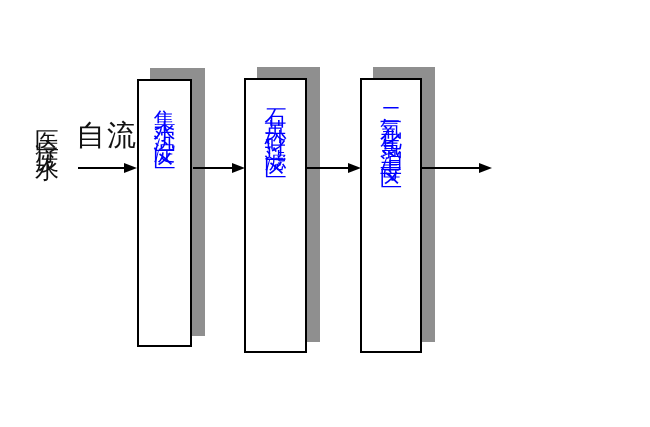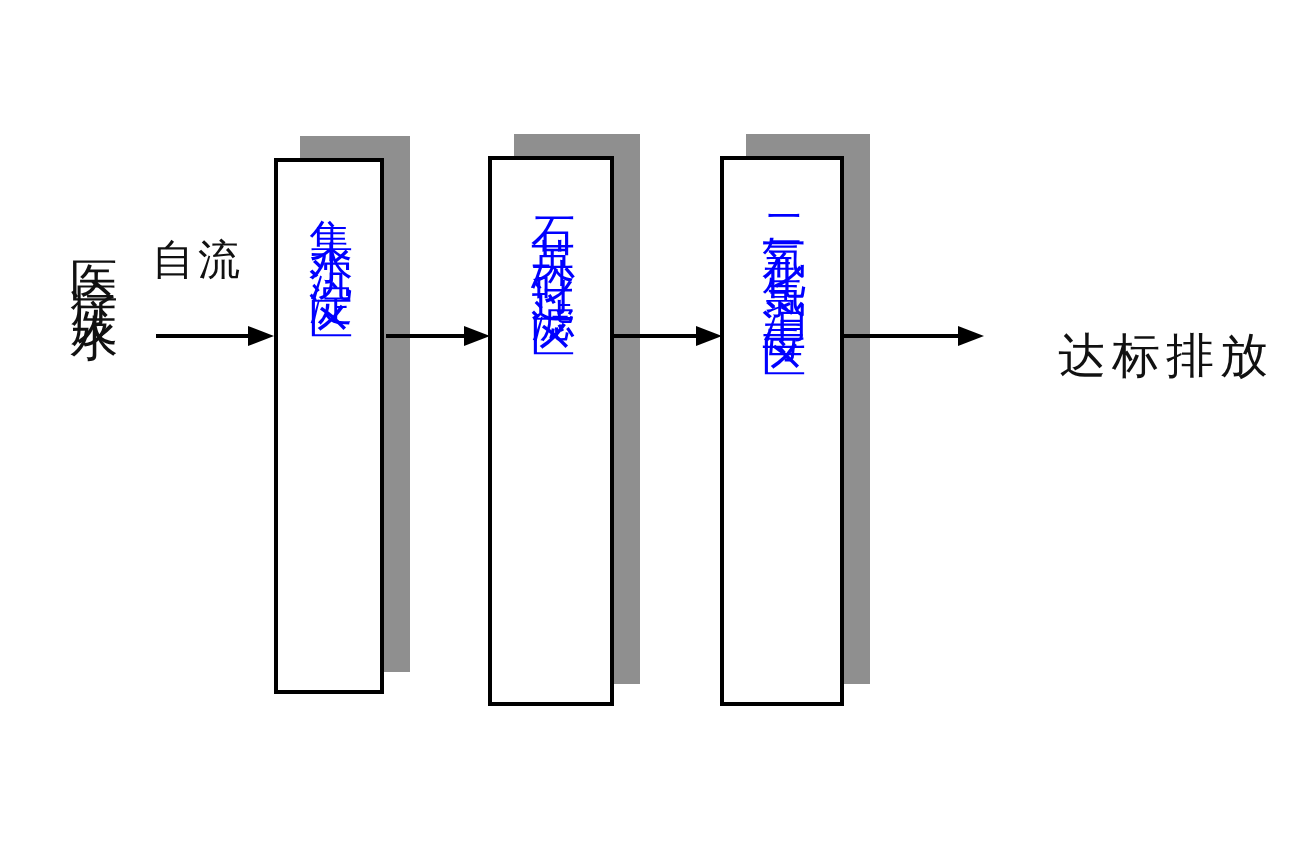--- a/index.html
+++ b/index.html
@@ -33,21 +33,21 @@
     left: 35px;
     top: 111px;
     font-size: 24px;
     letter-spacing: 9px;
     color: var(--label);
   }
   .flow-label {
     position: absolute;
     left: 76px;
     top: 116px;
-    font-size: 21px;
+    font-size: 29px;
     letter-spacing: 2px;
     color: var(--label);
   }
   .out-label {
     position: absolute;
     left: 529px;
     top: 162px;
     font-size: 24px;
     letter-spacing: 3px;
     color: var(--label);
@@ -137,15 +137,14 @@
 
   <div class="stage box3">
     <div class="vtext stage-label">二氧化氯消毒区</div>
   </div>
 
   <div class="arrow a4">
     <span class="shaft"></span>
     <span class="head"></span>
   </div>
 
-  <div class="out-label">达标排放</div>
 
 </div>
 
 </body></html>

